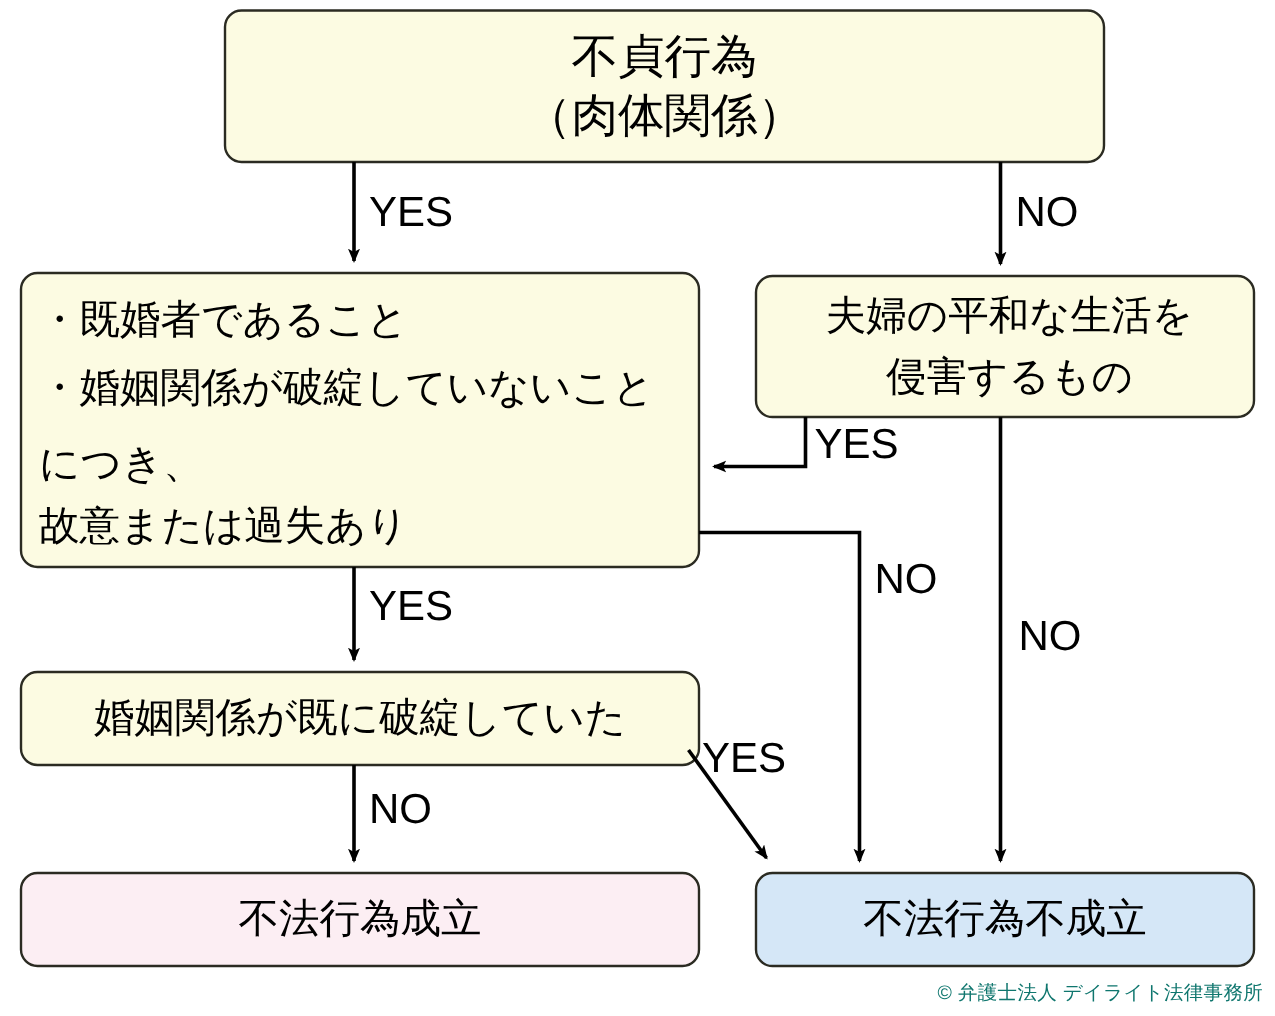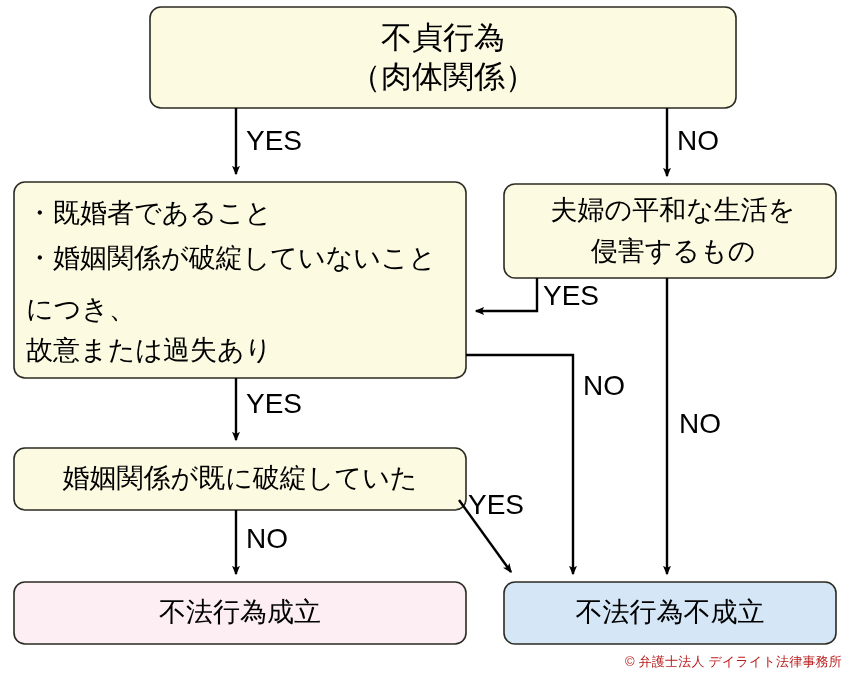--- a/index.html
+++ b/index.html
@@ -46,21 +46,21 @@
     fill: #000000;
     text-anchor: start;
     dominant-baseline: middle;
   }
   .credit {
     position: absolute;
     right: 8px;
     bottom: 6px;
     font-family: "Liberation Sans", "DejaVu Sans", sans-serif;
     font-size: 13px;
-    color: #b91c1c;
+    color: #0f766e;
     letter-spacing: 0.2px;
   }
 </style>
 </head>
 <body>
 
 <svg id="flowchart" viewBox="0 0 850 677" xmlns="http://www.w3.org/2000/svg">
 
   <defs>
     <marker id="arrowhead" markerWidth="11" markerHeight="11" refX="8.2" refY="4.0" orient="auto" markerUnits="userSpaceOnUse">

